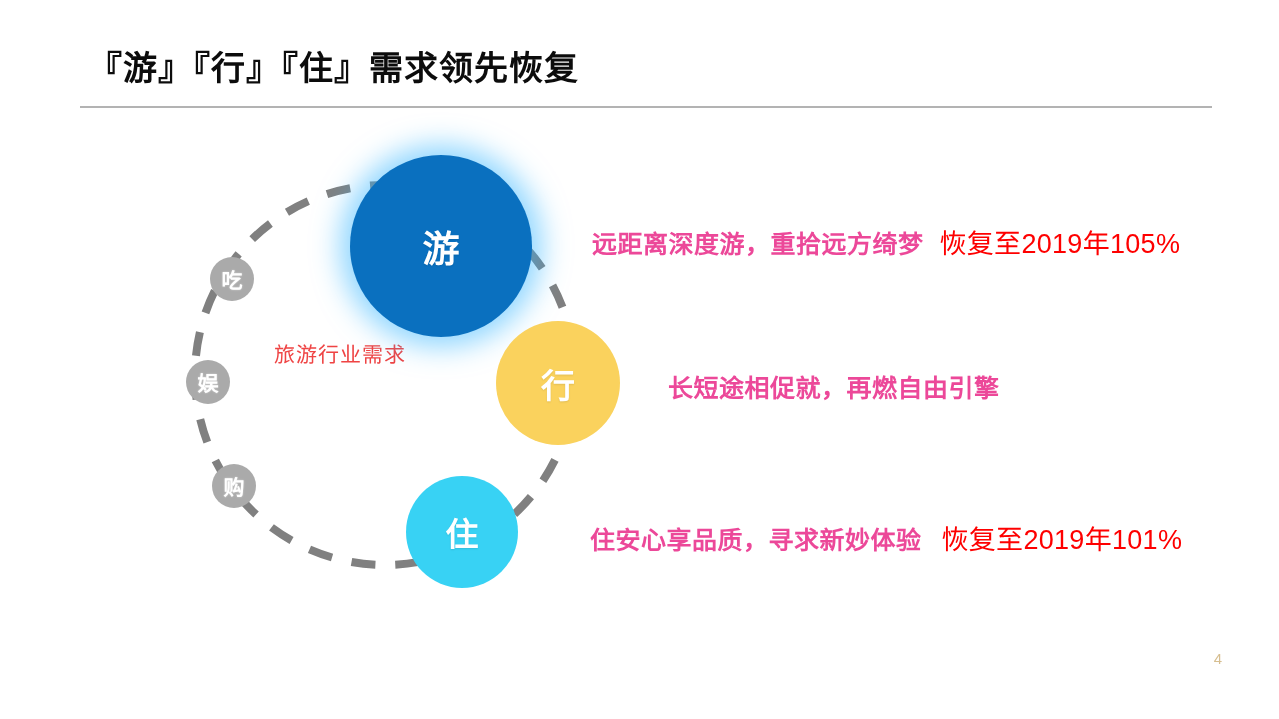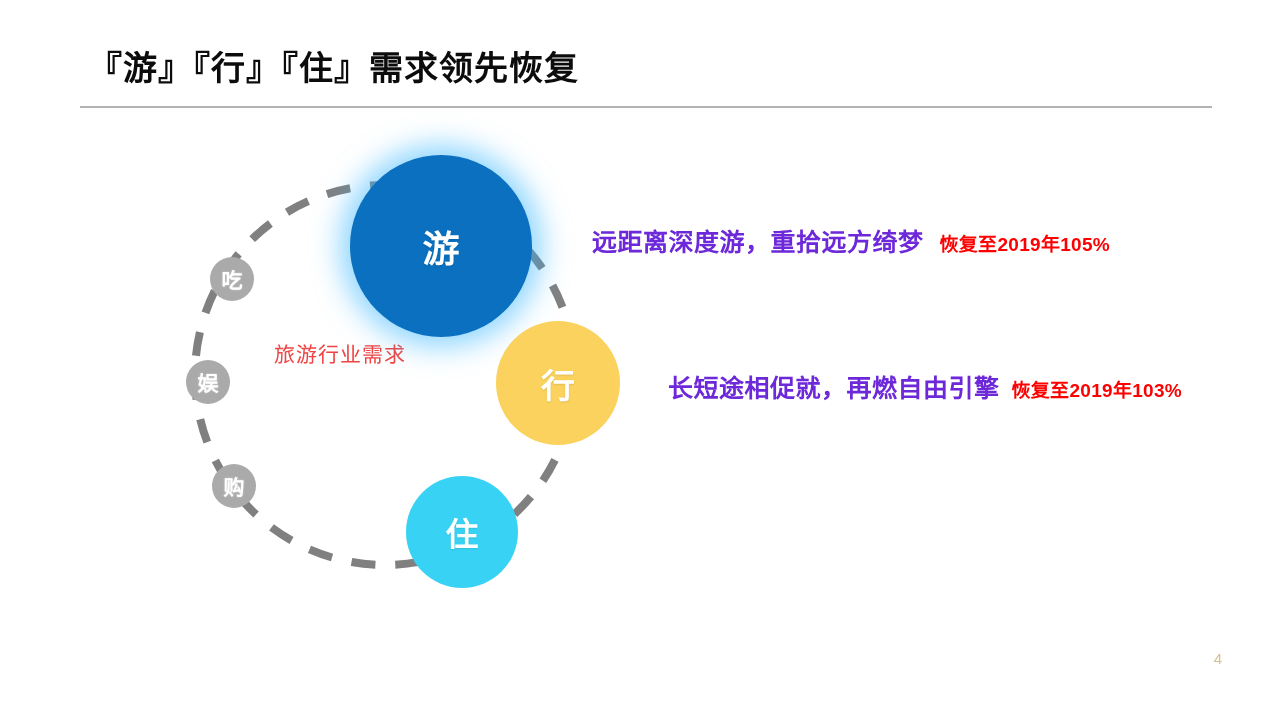--- a/index.html
+++ b/index.html
@@ -117,26 +117,26 @@
   
   .row {
     position: absolute;
     display: flex;
     align-items: baseline;
     white-space: nowrap;
   }
   .row-text {
     font-size: 25px;
     font-weight: bold;
-    color: #6d28d9;
+    color: #ec4899;
     letter-spacing: 0.5px;
   }
   .row-stat {
-    font-size: 19px;
-    font-weight: bold;
+    font-size: 27px;
+    font-weight: normal;
     color: #fe0000;
     letter-spacing: 0.3px;
   }
   #row-you  { left: 592px; top: 222px; }
   #row-you  .row-stat { margin-left: 16px; }
   #row-xing { left: 668px; top: 368px; text-align: right; }
   #row-xing .row-stat { margin-left: 12px; }
   #row-zhu  { left: 590px; top: 518px; }
   #row-zhu  .row-stat { margin-left: 20px; }
 
@@ -193,19 +193,22 @@
 
   </div>
 
   <div class="row" id="row-you">
     <span class="row-text">远距离深度游，重拾远方绮梦</span>
     <span class="row-stat">恢复至2019年105%</span>
   </div>
 
   <div class="row" id="row-xing">
     <span class="row-text">长短途相促就，再燃自由引擎</span>
-    <span class="row-stat">恢复至2019年103%</span>
-  </div>
-
+  </div>
+
+  <div class="row" id="row-zhu">
+    <span class="row-text">住安心享品质，寻求新妙体验</span>
+    <span class="row-stat">恢复至2019年101%</span>
+  </div>
 
   <div id="page-number">4</div>
 
 </div>
 
 </body></html>

